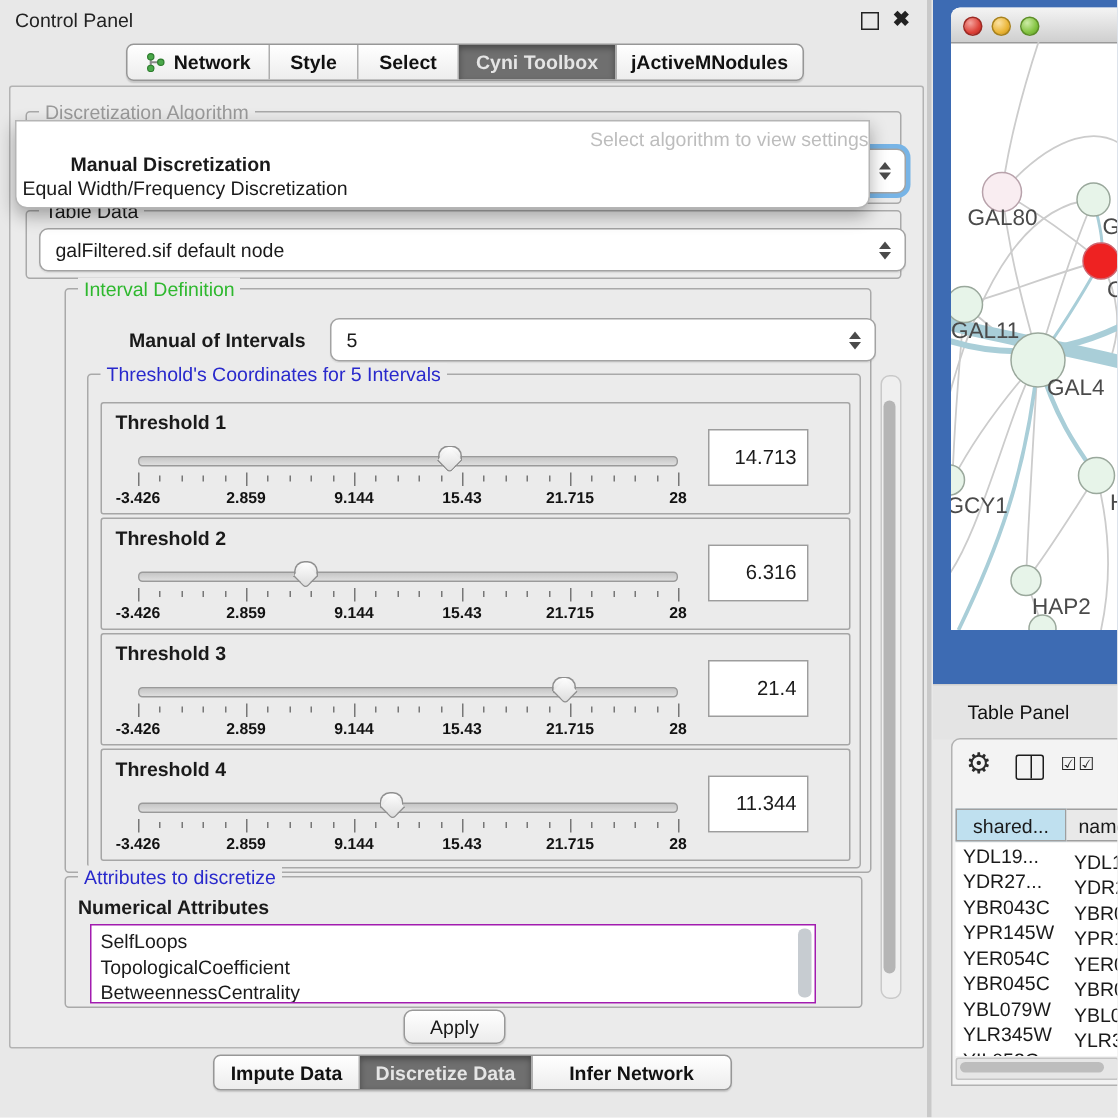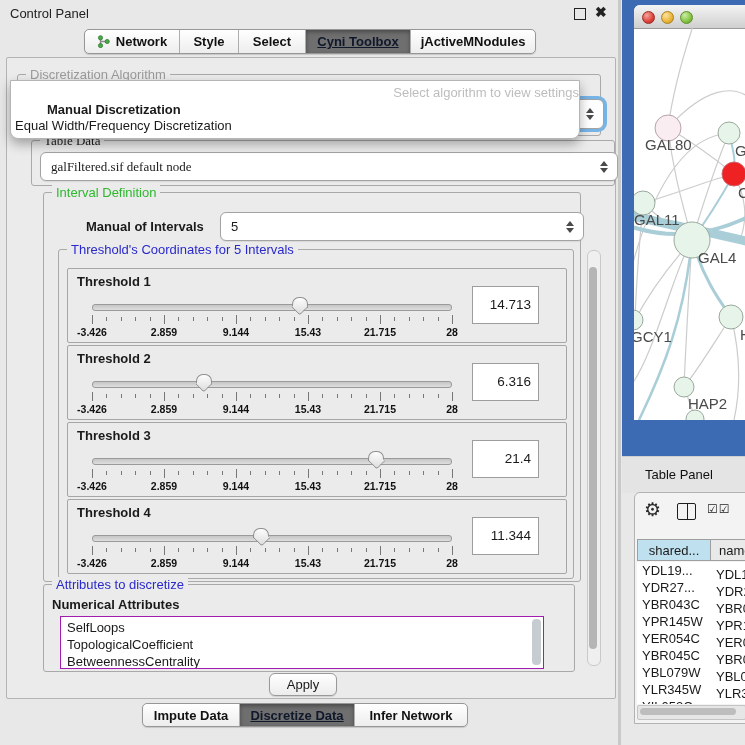--- a/index.html
+++ b/index.html
@@ -11,21 +11,21 @@
   .titlebar{left:0;top:0;width:620px;height:26px;}
   .titlebar .title{left:10px;top:6px;font-size:13px;color:#222;}
   .float-btn{left:574px;top:8px;width:10px;height:10px;border:1.5px solid #222;background:transparent;}
   .close-btn{left:595px;top:4px;font-size:14px;font-weight:bold;color:#222;}
 
   .seg-group{display:flex;border:1px solid #979797;border-radius:5px;overflow:hidden;
              background:linear-gradient(#ffffff,#ededed);box-shadow:0 1px 1px rgba(0,0,0,.15);}
   .seg{display:flex;align-items:center;justify-content:center;gap:6px;
        border-right:1px solid #aeaeae;font-weight:600;color:#111;white-space:nowrap;}
   .seg:last-child{border-right:none;}
-  .seg.sel{background:#6f6f6f;color:#0f172a;box-shadow:inset 0 2px 4px rgba(0,0,0,.35);text-decoration:underline;}
+  .seg.sel{background:#6f6f6f;color:#e5e5e5;box-shadow:inset 0 2px 4px rgba(0,0,0,.35);}
   .toptabs{left:84px;top:29px;height:23px;}
   .bottabs{left:142px;top:703px;height:22px;}
 
   .content{left:6px;top:57px;width:608px;height:640px;background:#ebebeb;
            border:1px solid #b3b3b3;border-radius:2px;}
   .vdivider{left:618px;top:0;width:3px;height:745px;background:#c9c9c9;}
 
   
   .group{border:1px solid #a9a9a9;border-radius:3px;}
   .gtitle{position:absolute;top:-8px;left:8px;background:#ebebeb;padding:0 4px;font-size:13px;}
@@ -159,21 +159,21 @@
     <div class="abs group" style="left:10px;top:16px;width:582px;height:60px;">
       <span class="gtitle gray">Discretization Algorithm</span>
       <div class="abs combo focusring" style="left:8px;top:24px;width:566px;height:28px;">
         <span class="spin">
             <i class="up"></i>
             <i class="dn"></i>
           </span>
       </div>
     </div>
 
-    <div class="abs group" style="left:24px;top:82px;width:582px;height:44px;font-family:Liberation Serif, serif;">
+    <div class="abs group" style="left:10px;top:82px;width:582px;height:44px;">
       <span class="gtitle">Table Data</span>
       <div class="abs combo" style="left:8px;top:11px;width:566px;height:27px;">
         <span>galFiltered.sif default node</span>
         <span class="spin">
             <i class="up"></i>
             <i class="dn"></i>
           </span>
       </div>
     </div>
 
@@ -392,21 +392,21 @@
     <div class="abs btn" style="left:262px;top:615px;width:66px;height:21px;line-height:21px;">Apply</div>
   </div>
 
   <div class="abs seg-group bottabs">
     <div class="seg" style="width:96px">
       <span>Impute Data</span>
     </div>
     <div class="seg sel" style="width:114px">
       <span>Discretize Data</span>
     </div>
-    <div class="seg" style="width:112px">
+    <div class="seg" style="width:132px">
       <span>Infer Network</span>
     </div>
   </div>
 
   <div class="abs vdivider"></div>
 
   <div class="abs popup">
     <div class="hint">Select algorithm to view settings</div>
     <div class="opt b" style="top:21px">Manual Discretization</div>
     <div class="opt" style="top:37px">Equal Width/Frequency Discretization</div>

